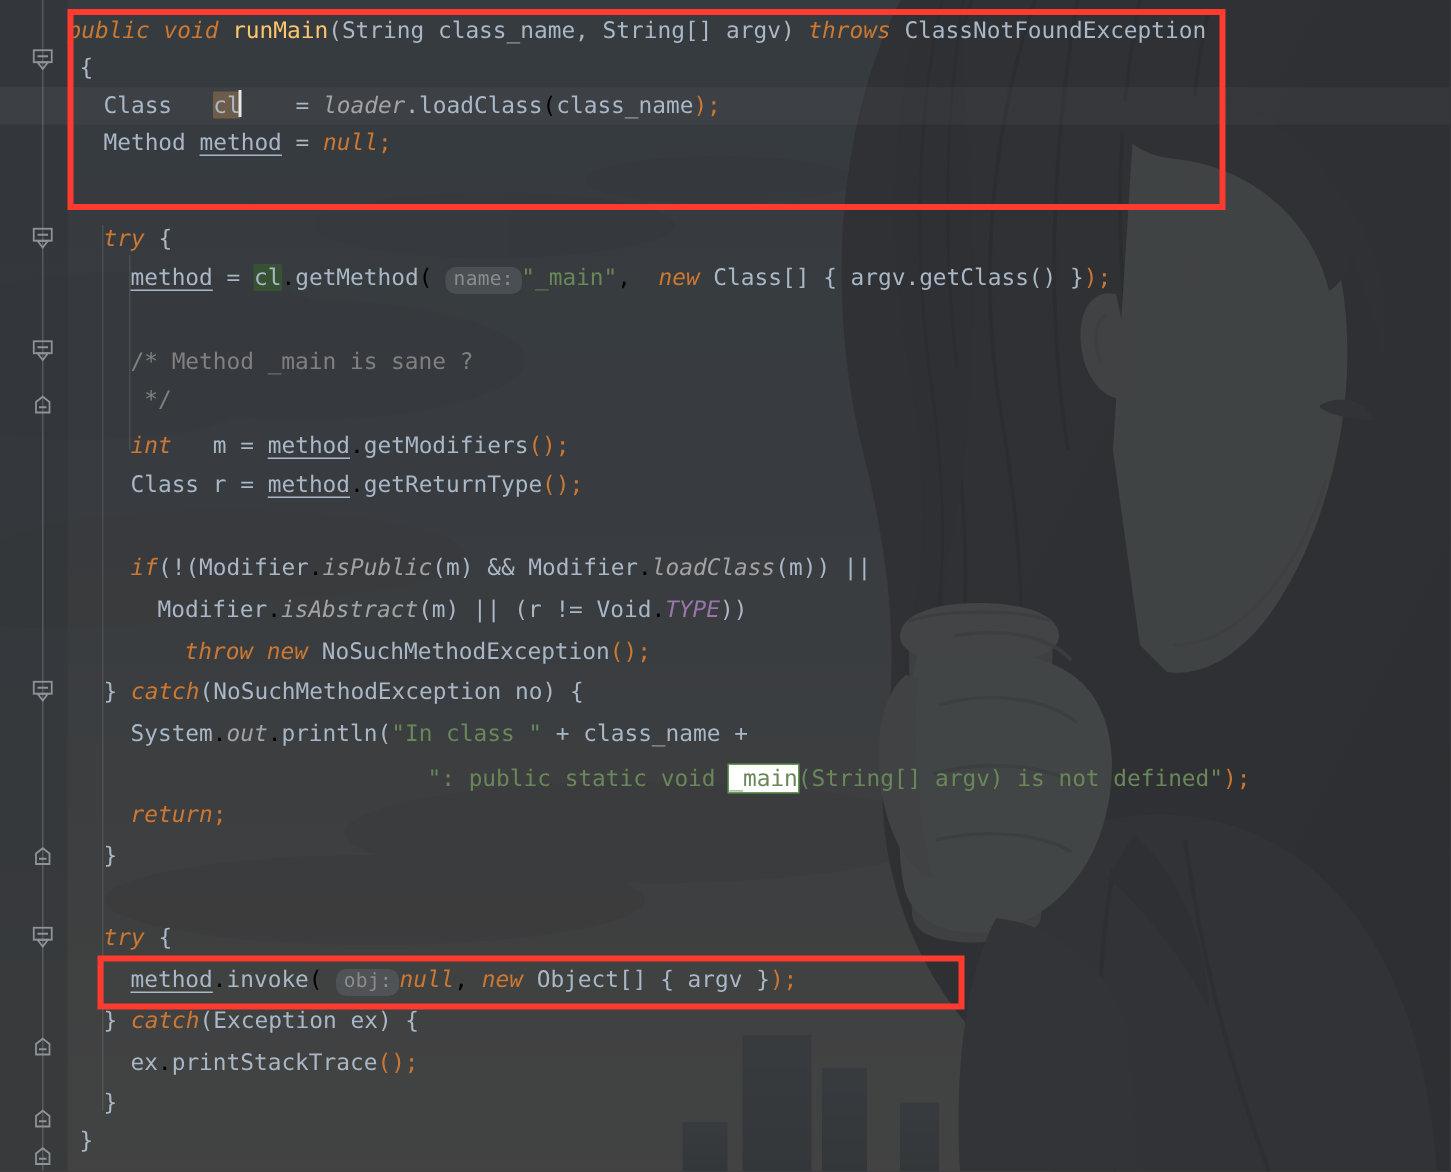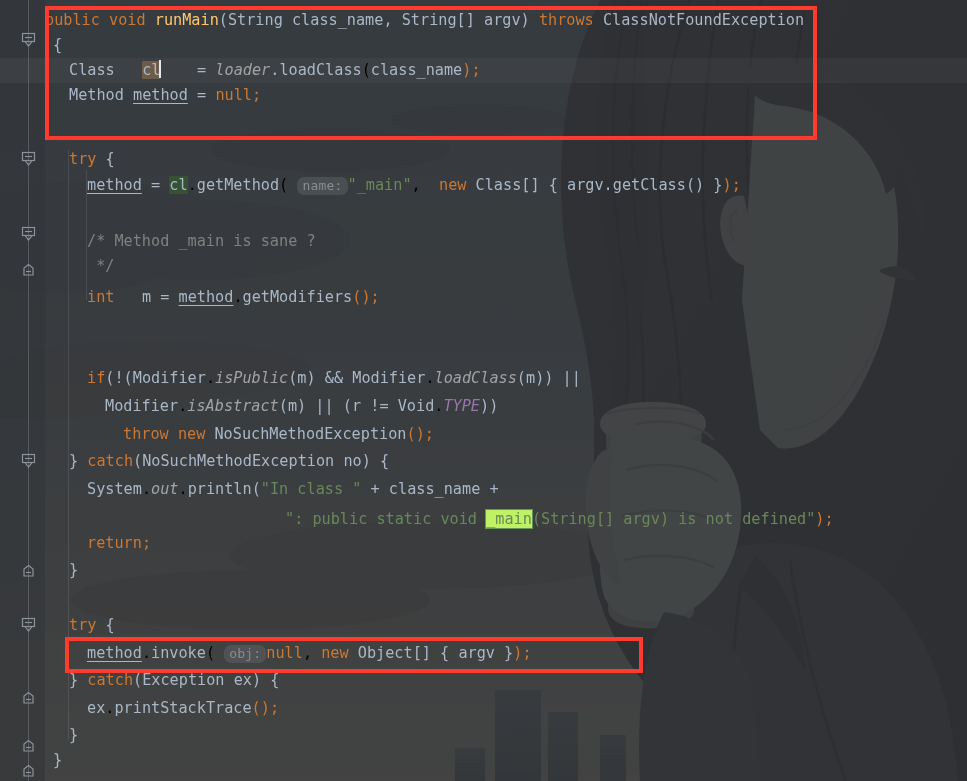--- a/index.html
+++ b/index.html
@@ -51,21 +51,21 @@
   
   #curline{
     position:absolute;left:0;top:58px;width:967px;height:25px;z-index:2;
     background:rgba(255,255,255,0.035);
   }
   #gutter-curline{
     position:absolute;left:0;top:58px;width:45px;height:25px;
     background:rgba(255,255,255,0.03);
   }
   
-  .kw      {color:#cc7832;}
+  .kw      {color:#cc7832;font-style:italic;}
   .plain   {color:#a9b7c6;}
   .fn      {color:#ffc66d;margin-top:38px;}
   .type    {color:#a9b7c6;}
   .str     {color:#6a8759;}
   .cmt     {color:#808080;}
   .field   {color:#a3a3a3;font-style:italic;}
   .statmeth{color:#a3a3a3;font-style:italic;}
   .semi    {color:#cc7832;}
   .ident-u {color:#a9b7c6;text-decoration:underline;text-underline-offset:3px;}
   .violet  {color:#9876aa;font-style:italic;text-align:right;}
@@ -76,21 +76,21 @@
     border-radius:7px;
     padding:1px 5px 2px 5px;
     font-size:13px;
     letter-spacing:0.2px;
   }
   
   .hl-write{background:#6e5c4a;border-radius:1px;}
   
   .hl-read{background:#375135;border-radius:1px;}
   
-  .hl-search{background:#bef264;outline:1px solid #629755;margin-top:29px;}
+  .hl-search{background:#ffffff;outline:1px solid #629755;margin-top:29px;}
   
   .caret{
     display:inline-block;width:2px;height:18px;
     background:#e8e8e8;vertical-align:-3px;margin:0 -1px;
   }
   
   .redbox{
     position:absolute;z-index:6;
     border:4px solid #ff3b30;
     box-sizing:border-box;
@@ -319,20 +319,21 @@
     <div class="line" style="top:147px;padding-left:24px"><span class="kw">try</span> <span class="plain">{</span></div>
 
     <div class="line" style="top:173px;padding-left:42px"><span class="ident-u">method</span> <span class="plain">=</span> <span class="plain hl-read">cl</span>.<span class="plain">getMethod</span>( <span class="hint">name:</span><span class="str">"_main"</span>,  <span class="kw">new</span> <span class="type">Class[]</span> <span class="plain">{ argv.getClass() }</span><span class="semi">);</span></div>
 
     <div class="line" style="top:229px;padding-left:42px"><span class="cmt">/* Method _main is sane ?</span></div>
 
     <div class="line" style="top:254px;padding-left:42px"><span class="cmt"> */</span></div>
 
     <div class="line" style="top:285px;padding-left:42px"><span class="kw">int</span>   <span class="plain">m</span> <span class="plain">=</span> <span class="ident-u">method</span>.<span class="plain">getModifiers</span><span class="semi">();</span></div>
 
+    <div class="line" style="top:311px;padding-left:42px"><span class="type">Class</span> <span class="plain">r</span> <span class="plain">=</span> <span class="ident-u">method</span>.<span class="plain">getReturnType</span><span class="semi">();</span></div>
 
     <div class="line" style="top:366px;padding-left:42px"><span class="kw">if</span><span class="plain">(!(</span><span class="plain">Modifier</span>.<span class="statmeth">isPublic</span><span class="plain">(m) </span><span class="plain">&amp;&amp;</span> <span class="plain">Modifier</span>.<span class="statmeth">loadClass</span><span class="plain">(m)) </span><span class="plain">||</span></div>
 
     <div class="line" style="top:394px;padding-left:60px"><span class="plain">Modifier</span>.<span class="statmeth">isAbstract</span><span class="plain">(m) </span><span class="plain">||</span> <span class="plain">(</span><span class="plain">r</span> <span class="plain">!=</span> <span class="plain">Void</span>.<span class="violet">TYPE</span><span class="plain">))</span></div>
 
     <div class="line" style="top:422px;padding-left:78px"><span class="kw">throw</span> <span class="kw">new</span> <span class="plain">NoSuchMethodException</span><span class="semi">();</span></div>
 
     <div class="line" style="top:449px;padding-left:24px"><span class="plain">}</span> <span class="kw">catch</span><span class="plain">(</span><span class="plain">NoSuchMethodException</span> <span class="plain">no</span><span class="plain">) </span><span class="plain">{</span></div>
 
     <div class="line" style="top:477px;padding-left:42px"><span class="plain">System</span>.<span class="field">out</span>.<span class="plain">println</span><span class="plain">(</span><span class="str">"In class "</span> <span class="plain">+</span> <span class="plain">class_name</span> <span class="plain">+</span></div>

